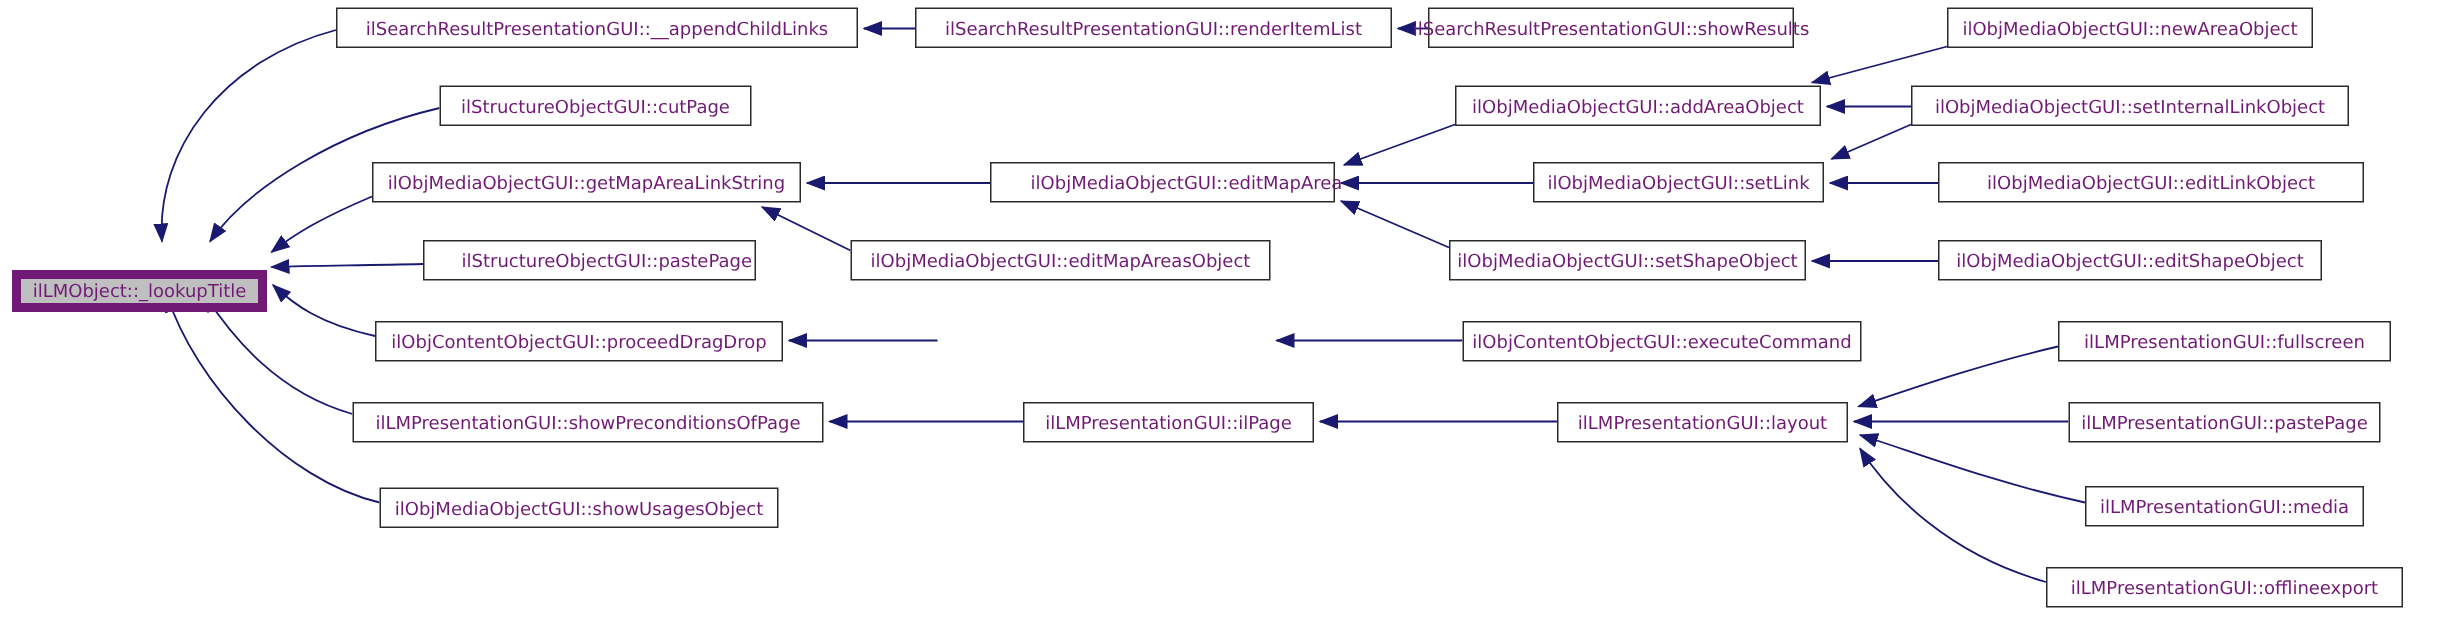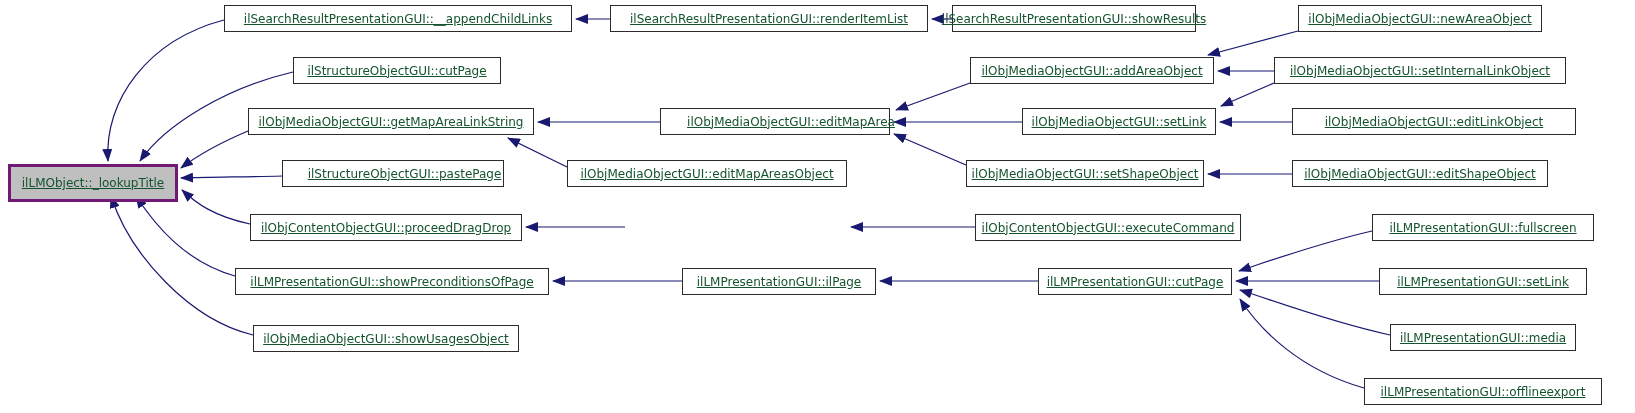--- a/index.html
+++ b/index.html
@@ -20,30 +20,30 @@
     position:absolute;
     z-index:2;
     height:27px;
     box-sizing:border-box;
     background:#ffffff;
     border:1px solid #2b2b2b;
     display:flex;
     align-items:center;
     justify-content:center;
     font-size:12px;
-    color:#14532d;
+    color:#701a75;
     white-space:nowrap;
     cursor:pointer;
-    text-decoration:underline;
   }
   .node.root{
     background:#bfbfbf;
-    border:3px solid #701a75;
-    height:38px;
+    border:6px solid #701a75;
+    height:28px;
     cursor:default;
+    margin-top:16px;
   }
   .edge{
     fill:none;
     stroke:#191970;
     stroke-width:1.2;
   }
 </style>
 </head>
 <body>
 
@@ -102,24 +102,24 @@
   <div class="node" style="left:610px;top:5px;width:318px;">ilSearchResultPresentationGUI::renderItemList</div>
   <div class="node" style="left:660px;top:108px;width:230px;padding-left:32px;">ilObjMediaObjectGUI::editMapArea</div>
   <div class="node" style="left:567px;top:160px;width:280px;">ilObjMediaObjectGUI::editMapAreasObject</div>
   <div class="node" style="left:682px;top:268px;width:194px;">ilLMPresentationGUI::ilPage</div>
 
   <div class="node" style="left:952px;top:5px;width:244px;">ilSearchResultPresentationGUI::showResults</div>
   <div class="node" style="left:970px;top:57px;width:244px;">ilObjMediaObjectGUI::addAreaObject</div>
   <div class="node" style="left:1022px;top:108px;width:194px;">ilObjMediaObjectGUI::setLink</div>
   <div class="node" style="left:966px;top:160px;width:238px;">ilObjMediaObjectGUI::setShapeObject</div>
   <div class="node" style="left:975px;top:214px;width:266px;">ilObjContentObjectGUI::executeCommand</div>
-  <div class="node" style="left:1038px;top:268px;width:194px;">ilLMPresentationGUI::cutPage</div>
+  <div class="node" style="left:1038px;top:268px;width:194px;">ilLMPresentationGUI::layout</div>
 
   <div class="node" style="left:1298px;top:5px;width:244px;">ilObjMediaObjectGUI::newAreaObject</div>
   <div class="node" style="left:1274px;top:57px;width:292px;">ilObjMediaObjectGUI::setInternalLinkObject</div>
   <div class="node" style="left:1292px;top:108px;width:284px;">ilObjMediaObjectGUI::editLinkObject</div>
   <div class="node" style="left:1292px;top:160px;width:256px;">ilObjMediaObjectGUI::editShapeObject</div>
   <div class="node" style="left:1372px;top:214px;width:222px;">ilLMPresentationGUI::fullscreen</div>
-  <div class="node" style="left:1379px;top:268px;width:208px;">ilLMPresentationGUI::setLink</div>
+  <div class="node" style="left:1379px;top:268px;width:208px;">ilLMPresentationGUI::pastePage</div>
   <div class="node" style="left:1390px;top:324px;width:186px;">ilLMPresentationGUI::media</div>
   <div class="node" style="left:1364px;top:378px;width:238px;">ilLMPresentationGUI::offlineexport</div>
 
 </div>
 
 </body></html>

